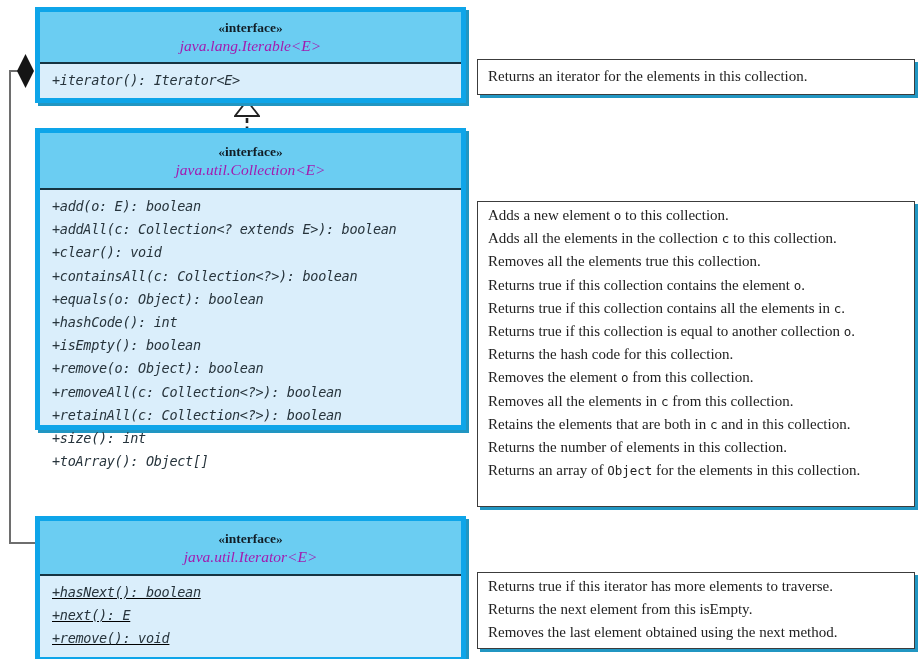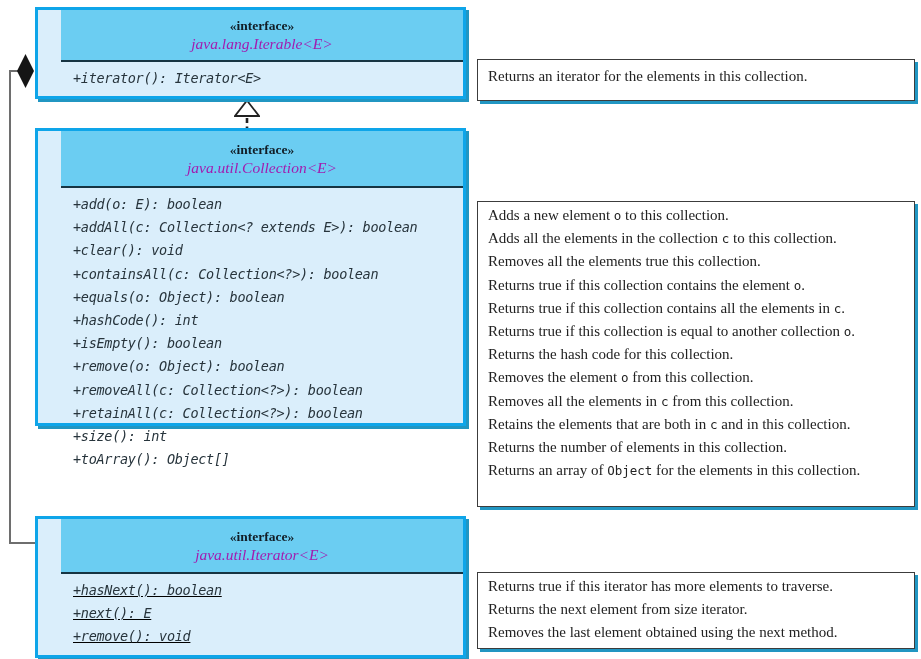--- a/index.html
+++ b/index.html
@@ -4,23 +4,22 @@
 <style>
   html,body{margin:0;padding:0;background:#ffffff;}
   .canvas{
     position:relative;width:921px;height:659px;background:#ffffff;overflow:hidden;
     font-family:"Liberation Serif",serif;
   }
   
   .uml-box{
     position:absolute;width:431px;box-sizing:border-box;
     background:#daeefb;
-    border:3px solid #0ea5e9;
+    border:5px solid #0ea5e9;
     box-shadow:3px 3px 0 #2196c2;
-    padding-left:23px;
   }
   .uml-header{
     box-sizing:border-box;background:#6bcdf2;border-bottom:2px solid #163442;
     display:flex;flex-direction:column;justify-content:center;align-items:center;
   }
   .stereo{
     font-family:"Liberation Serif",serif;font-weight:bold;font-size:13.5px;
     color:#111d26;line-height:17px;
   }
   .cname{
@@ -72,21 +71,21 @@
   <section class="uml-box" style="left:35px;top:7px;">
     <header class="uml-header" style="height:52px;">
       <div class="stereo">«interface»</div>
       <div class="cname">java.lang.Iterable&lt;E&gt;</div>
     </header>
     <div class="members" style="height:34px;">
         <div class="method">+iterator(): Iterator&lt;E&gt;</div>
       </div>
   </section>
 
-  <aside class="note single" style="top:59px;height:42px;">
+  <aside class="note single" style="top:59px;height:36px;">
     <div class="note-lines">
         <div class="note-line">Returns an iterator for the elements in this collection.</div>
       </div>
   </aside>
 
   <section class="uml-box" style="left:35px;top:128px;">
     <header class="uml-header" style="height:57px;">
       <div class="stereo">«interface»</div>
       <div class="cname">java.util.Collection&lt;E&gt;</div>
     </header>
@@ -131,18 +130,18 @@
     <div class="members" style="height:81px;text-decoration:underline;">
         <div class="method">+hasNext(): boolean</div>
         <div class="method">+next(): E</div>
         <div class="method">+remove(): void</div>
       </div>
   </section>
 
   <aside class="note" style="top:572px;height:77px;">
     <div class="note-lines">
         <div class="note-line">Returns true if this iterator has more elements to traverse.</div>
-        <div class="note-line">Returns the next element from size iterator.</div>
+        <div class="note-line">Returns the next element from this isEmpty.</div>
         <div class="note-line">Removes the last element obtained using the next method.</div>
       </div>
   </aside>
 
 </div>
 
 </body></html>

